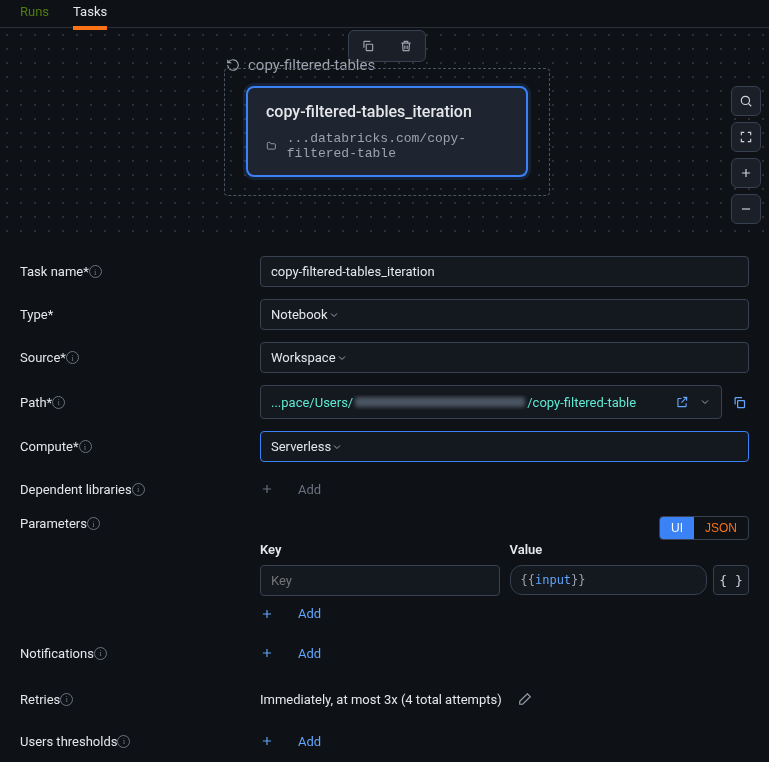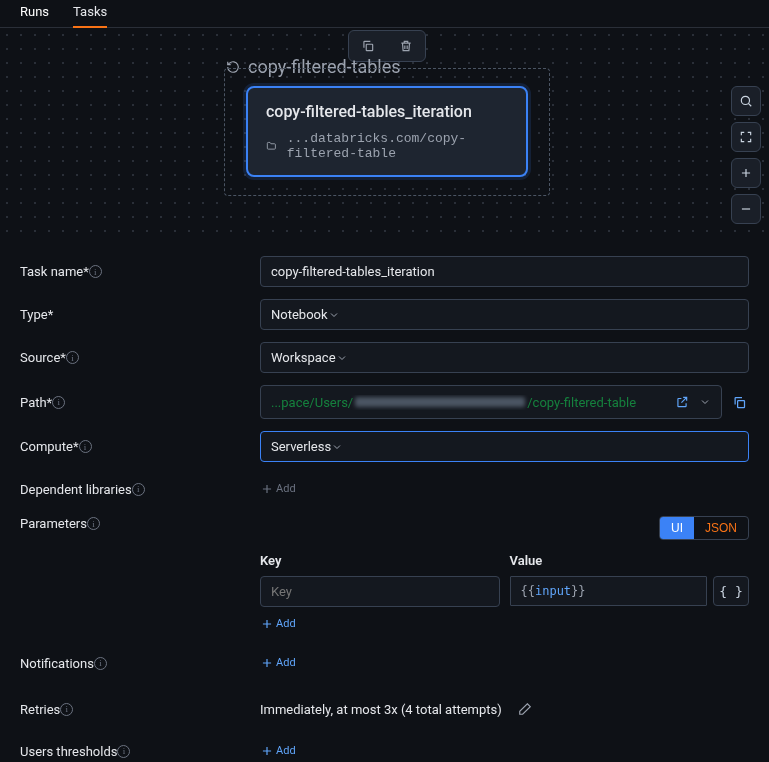--- a/index.html
+++ b/index.html
@@ -15,27 +15,27 @@
 .tabs {
   display: flex;
   gap: 24px;
   padding: 0 20px;
   border-bottom: 1px solid #2a2f38;
   height: 28px;
   align-items: flex-start;
 }
 .tab {
   padding: 4px 0 7px 0;
-  color: #ffffff;
+  color: #4d7c0f;
   cursor: pointer;
   font-size: 13px;
 }
 .tab.active {
   color: #e5e7eb;
-  border-bottom: 2px solid #f97316;
+  border-bottom: 4px solid #f97316;
 }
 .canvas-area {
   position: relative;
   height: 210px;
   background-image: radial-gradient(circle, #2a2f38 1px, transparent 1px);
   background-size: 14px 14px;
   background-position: 0 0;
 }
 .toolbar-float {
   position: absolute;
@@ -79,21 +79,21 @@
   justify-content: center;
 }
 .iter-label {
   position: absolute;
   top: 28px;
   left: 226px;
   display: flex;
   align-items: center;
   gap: 8px;
   color: #9ca3af;
-  font-size: 18px;
+  font-size: 15px;
 }
 .dashed-box {
   position: absolute;
   top: 40px;
   left: 224px;
   width: 326px;
   height: 128px;
   border: 1px dashed #4b5563;
   border-radius: 4px;
 }
@@ -164,21 +164,21 @@
 }
 .select.highlighted {
   border-color: #3b82f6;
 }
 .path-field {
   flex: 1;
   background: #14181f;
   border: 1px solid #374151;
   border-radius: 4px;
   padding: 7px 10px;
-  color: #15803d;
+  color: #5eead4;
   font-size: 13px;
   display: flex;
   align-items: center;
   justify-content: space-between;
   gap: 8px;
 }
 .path-text {
   overflow: hidden;
   white-space: nowrap;
   flex: 1;
@@ -198,46 +198,46 @@
   background: transparent;
   border: none;
   color: #60a5fa;
   cursor: pointer;
   padding: 2px;
   display: flex;
   align-items: center;
 }
 .add-link {
   display: flex;
-  align-items: flex-start;
-  gap: 2px;
+  align-items: center;
+  gap: 24px;
   color: #60a5fa;
   cursor: pointer;
-  font-size: 11px;
+  font-size: 13px;
 }
 .info-icon {
   width: 13px;
   height: 13px;
   border: 1px solid #6b7280;
   border-radius: 50%;
   display: inline-flex;
   align-items: center;
   justify-content: center;
   font-size: 9px;
   color: #6b7280;
   font-style: normal;
   font-family: Georgia, serif;
 }
 .param-section {
   flex: 1;
 }
 .param-header {
   display: flex;
   justify-content: flex-end;
-  margin-bottom: 13px;
+  margin-bottom: 2px;
 }
 .toggle-group {
   display: flex;
   border: 1px solid #374151;
   border-radius: 4px;
   overflow: hidden;
 }
 .toggle-btn {
   padding: 4px 11px;
   background: transparent;
@@ -265,21 +265,21 @@
   margin-bottom: 8px;
 }
 .param-value-row {
   display: flex;
   gap: 6px;
 }
 .param-value-display {
   flex: 1;
   background: #14181f;
   border: 1px solid #374151;
-  border-radius: 1px;
+  border-radius: 12px;
   padding: 7px 10px;
   font-family: "SF Mono", Monaco, Consolas, monospace;
   font-size: 12px;
 }
 .param-braces { color: #9ca3af; }
 .param-var { color: #60a5fa; }
 .param-braces-btn {
   width: 36px;
   background: #14181f;
   border: 1px solid #374151;

